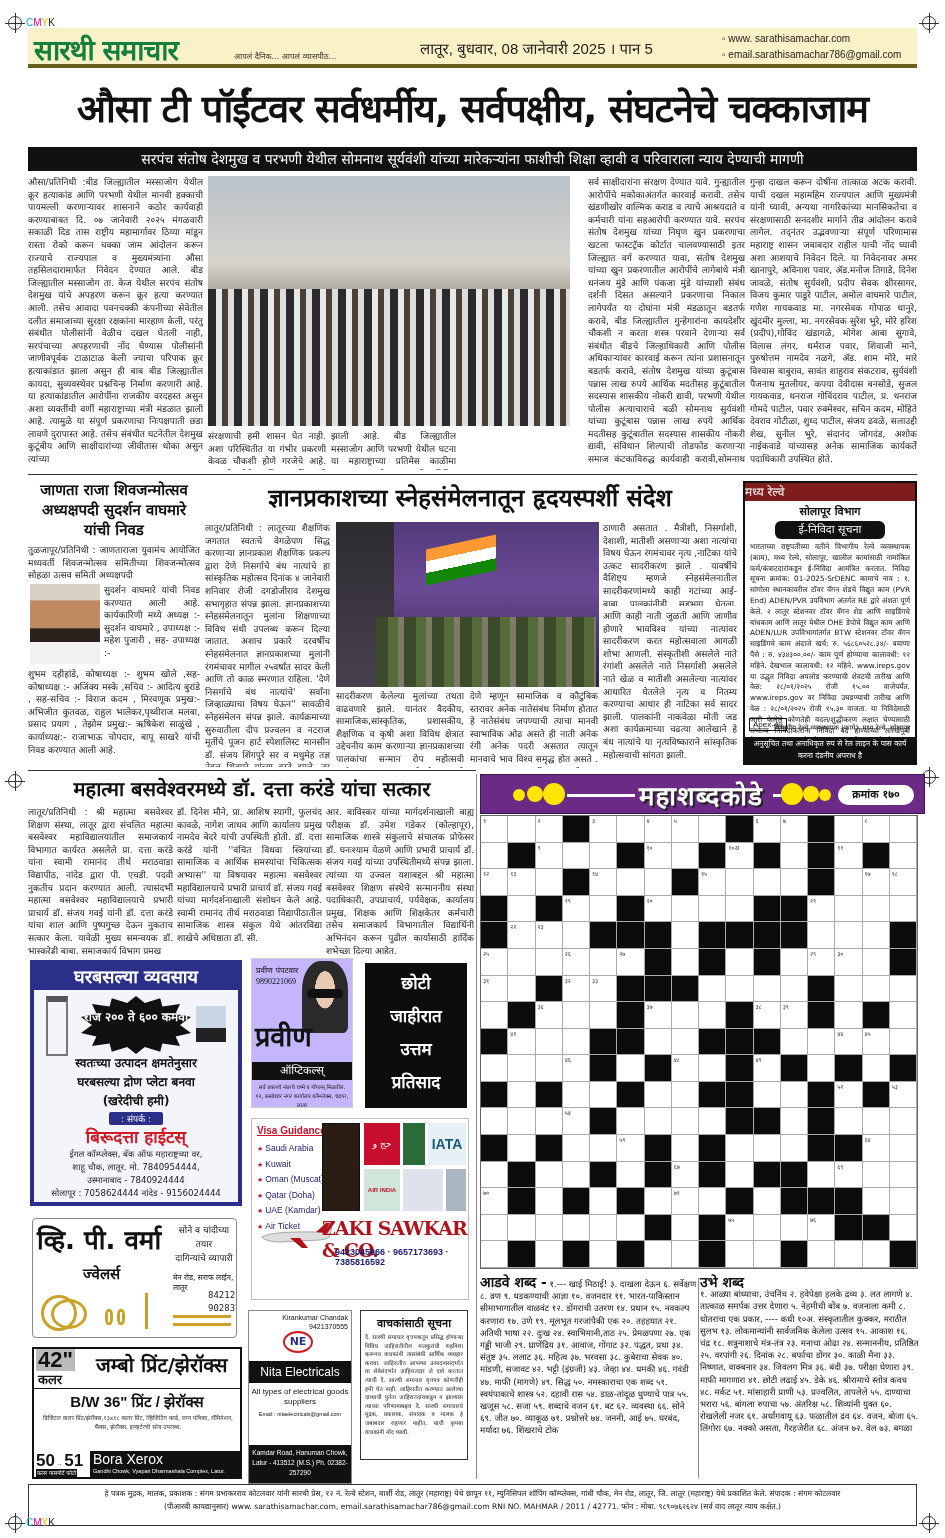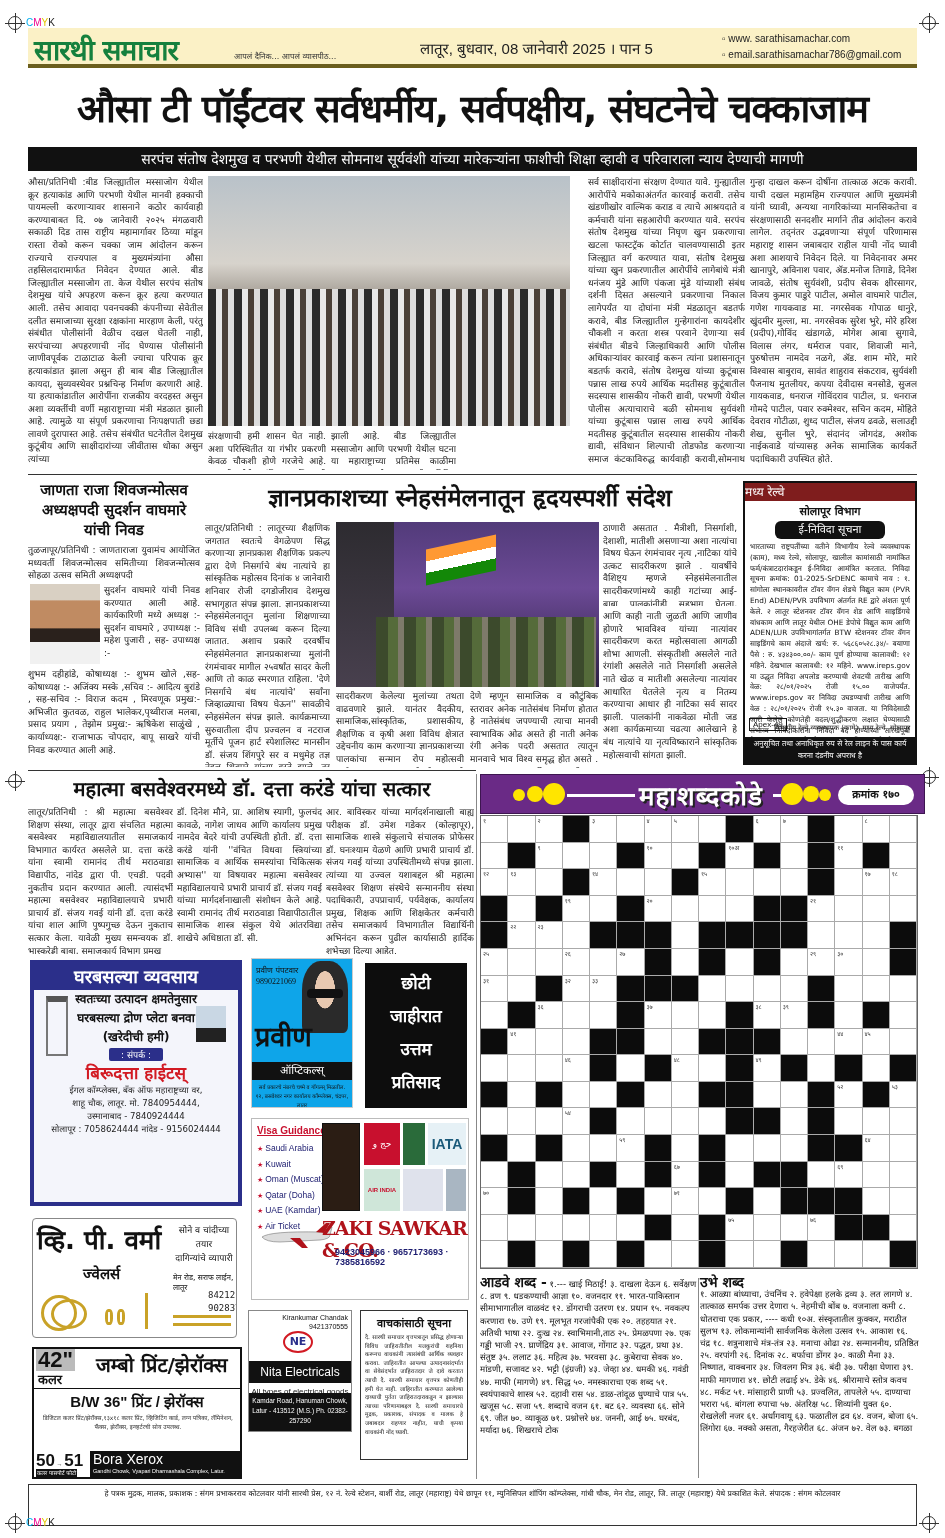--- a/index.html
+++ b/index.html
@@ -45,21 +45,21 @@
 #clues-d{left:700px;top:1276px;width:220px;font-size:8.6px;line-height:12.2px}
 .clue-title{font-size:14px;font-weight:bold}
 .ad{position:absolute;overflow:hidden}
 #ad-biz{left:30px;top:960px;width:212px;height:246px;border:4px solid #2b2f8a;background:#f4f5fb}
 #ad-biz .t{background:#2b2f8a;color:#fff;font-size:18px;font-weight:bold;text-align:center;height:26px;line-height:26px}
 #ad-biz .star{margin:6px auto 0;width:110px;height:58px;background:#111;color:#fff;font-size:12px;font-weight:bold;text-align:center;padding-top:13px;line-height:16px;clip-path:polygon(50% 0,58% 12%,72% 4%,74% 18%,90% 14%,86% 30%,100% 36%,90% 50%,100% 64%,86% 70%,90% 86%,74% 82%,72% 96%,58% 88%,50% 100%,42% 88%,28% 96%,26% 82%,10% 86%,14% 70%,0 64%,10% 50%,0 36%,14% 30%,10% 14%,26% 18%,28% 4%,42% 12%)}
 #ad-biz .m{text-align:center;font-size:12px;font-weight:bold;line-height:19px;}
 #ad-biz .pill{display:block;width:54px;margin:1px auto;background:#2b2f8a;color:#fff;font-size:9px;text-align:center;border-radius:2px}
 #ad-biz .brand{text-align:center;color:#d21a23;font-size:17px;font-weight:bold;line-height:22px}
 #ad-biz .addr{font-size:8.6px;text-align:center;line-height:13px;color:#222}
-#ad-praveen{left:251px;top:958px;width:102px;height:150px;border:1px solid #ccc;background:#0ea5e9}
+#ad-praveen{left:251px;top:958px;width:102px;height:150px;border:1px solid #ccc;background:#c4b5fd}
 #ad-praveen .n{font-size:8px;padding:5px 0 0 4px}
 #ad-praveen .ph{font-size:8px;padding:2px 0 0 4px;font-family:"Liberation Serif",serif}
 #ad-praveen .face{position:absolute;right:4px;top:2px;width:46px;height:72px;background:radial-gradient(ellipse at 50% 40%,#e8c9b1 0 30%,#2a2a2a 31% 100%);border-radius:40% 40% 10% 10%}
 #ad-praveen .glasses{position:absolute;right:9px;top:30px;width:36px;height:9px;background:#111;border-radius:4px}
 #ad-praveen .big{position:absolute;left:3px;top:58px;font-size:27px;font-weight:bold;color:#111}
 #ad-praveen .bar{position:absolute;left:0;right:0;top:103px;height:18px;background:#111;color:#fff;font-size:11px;text-align:center;line-height:18px}
 #ad-praveen .sm{position:absolute;left:2px;right:2px;top:124px;font-size:5.4px;line-height:9px;text-align:center}
 #ad-small{left:365px;top:963px;width:102px;height:145px;background:#0d0d0d;color:#fff;text-align:center;font-size:17px;font-weight:bold;line-height:33px;padding-top:4px}
 #ad-visa{left:251px;top:1118px;width:218px;height:182px;border:1px solid #bbb;background:#fff}
 #ad-visa .vt{position:absolute;left:5px;top:6px;color:#c8102e;font-size:10px;font-weight:bold;text-decoration:underline;font-family:"Liberation Sans",sans-serif}
@@ -81,21 +81,21 @@
 #ad-xerox .l1{position:absolute;left:0;top:0;width:210px;height:40px;border-bottom:1px solid #111}
 #ad-xerox .n42{position:absolute;left:2px;top:0;font-size:22px;font-weight:bold;font-family:"Liberation Sans",sans-serif;background:#bbb;line-height:22px;padding:0 2px}
 #ad-xerox .kl{position:absolute;left:4px;top:21px;font-size:13px;font-weight:bold}
 #ad-xerox .jm{position:absolute;left:62px;top:2px;font-size:20px;font-weight:bold}
 #ad-xerox .bw{position:absolute;left:0;top:42px;width:206px;text-align:center;font-size:15px;font-weight:bold;font-family:"Liberation Sans",sans-serif}
 #ad-xerox .ds{position:absolute;left:4px;top:64px;width:200px;text-align:center;font-size:6px;line-height:9px;color:#333}
 #ad-xerox .btm{position:absolute;left:0;bottom:0;width:206px;height:26px}
 #ad-xerox .f50{position:absolute;left:2px;top:0;font-size:17px;font-weight:bold;font-family:"Liberation Sans",sans-serif}
 #ad-xerox .bora{position:absolute;left:56px;top:0;height:26px;width:150px;background:#111;color:#fff;font-size:14px;font-family:"Liberation Sans",sans-serif;padding-left:3px;line-height:16px}
 #ad-xerox .bora small{display:block;font-size:5.5px;line-height:8px}
-#ad-nita{left:248px;top:1310px;width:104px;height:122px;border:1px solid #888;background:#fff}
+#ad-nita{left:248px;top:1310px;width:104px;height:174px;border:1px solid #888;background:#fff}
 #ad-nita .kc{position:absolute;right:3px;top:2px;font-size:7px;text-align:right;line-height:9px;font-family:"Liberation Sans",sans-serif}
 #ad-nita .logo{position:absolute;left:34px;top:20px;width:30px;height:22px;border:2px solid #d21a23;border-radius:50%;color:#2b2f8a;font-weight:bold;font-size:11px;text-align:center;line-height:18px}
 #ad-nita .nm{position:absolute;left:0;top:50px;width:102px;height:22px;background:#111;color:#fff;font-size:12px;text-align:center;line-height:22px;font-family:"Liberation Sans",sans-serif}
 #ad-nita .ty{position:absolute;left:0;top:76px;width:102px;font-size:8px;text-align:center;line-height:10px;font-family:"Liberation Sans",sans-serif}
 #ad-nita .em{position:absolute;left:0;top:100px;width:102px;font-size:5.5px;text-align:center;font-family:"Liberation Sans",sans-serif}
 #ad-nita .ad3{position:absolute;left:0;bottom:0;width:102px;height:38px;background:#111;color:#fff;font-size:6.5px;text-align:center;line-height:10px;padding-top:3px;font-family:"Liberation Sans",sans-serif}
 #ad-notice{left:360px;top:1310px;width:108px;height:150px;border:1px solid #333;background:#fff}
 #ad-notice .t{text-align:center;font-size:11px;font-weight:bold;padding-top:4px}
 #ad-notice .b{font-size:5.8px;line-height:8.6px;padding:3px 4px;text-align:justify}
 #footer{left:28px;top:1484px;width:889px;height:42px;border:1px solid #333;font-size:7.6px;text-align:center;line-height:13px;padding-top:2px}
@@ -464,20 +464,21 @@
 <div class="vrule" style="left:698px;top:1278px;height:200px"></div>
 <div id="clues-d" class="abs">
   <div class="clue-title">उभे शब्द</div>
   <span>१. आळ्या बांध्याचा, उंचनिंच २. हवेपेक्षा हलके द्रव्य ३. लत लागणे ४. तात्काळ समर्पक उत्तर देणारा ५. नेहमीची बोंब ७. वजनाला कमी ८. धोतराचा एक प्रकार, ---- कधी १०अ. संस्कृतातील कुक्कर, मराठीत सुलभ १३. लोकमान्यांनी सार्वजनिक केलेला उत्सव १५. आकाश १६. चंद्र १८. शत्रुनाशाचे मंत्र-तंत्र २३. मनाचा ओढा २४. सन्माननीय, प्रतिष्ठित २५. वरपांगी २६. दिनांक २८. बर्फाचा डोंगर ३०. काळी मैना ३३. निष्णात, वाक्बनार ३४. जिवलग मित्र ३६. बंदी ३७. परीक्षा घेणारा ३९. माफी मागणारा ४१. छोटी लढाई ४५. डेके ४६. श्रीरामाचे स्तोत्र कवच ४८. मर्कट ५१. मांसाहारी प्राणी ५३. प्रज्वलित, तापलेले ५५. दाण्याचा भरारा ५६. बांगला रुपाचा ५७. अंतरिक्ष ५८. शिव्यांनी युक्त ६०. रोखलेली नजर ६१. अर्धांगवायू ६३. फळातील द्रव ६४. वजन, बोजा ६५. लिंगोरा ६७. नक्को असता, गैरहजेरीत ६८. अंजन ७२. वेल ७३. बगळा</span>
 </div>
 
 <div id="ad-biz" class="ad">
   <div class="t">घरबसल्या व्यवसाय</div>
   <div style="position:absolute;left:12px;top:32px;width:22px;height:60px;border:2px solid #777;border-top:6px solid #555"></div>
   <div style="position:absolute;right:12px;top:42px;width:30px;height:36px;background:linear-gradient(180deg,#c9d7e4 60%,#222 60%)"></div>
+  <div class="star">रोज २०० ते ६०० कमवा</div>
   <div class="m">
     <div>स्वतःच्या उत्पादन क्षमतेनुसार</div>
     <div>घरबसल्या द्रोण प्लेटा बनवा</div>
     <div>(खरेदीची हमी)</div>
   </div>
   <span class="pill">: संपर्क :</span>
   <div class="brand">बिरूदत्ता हाईटस्</div>
   <div class="addr">
     <div>ईगल कॉम्प्लेक्स, बँक ऑफ महाराष्ट्रच्या वर,</div>
     <div>शाहू चौक, लातूर. मो. 7840954444,</div>
@@ -582,17 +583,18 @@
 
 <div id="ad-notice" class="ad">
   <div class="t">वाचकांसाठी सूचना</div>
   <div class="b">दै. सारथी समाचार वृत्तपत्रातून प्रसिद्ध होणाऱ्या विविध जाहिरातीतील मजकुरांची शहनिशा करूनच वाचकांनी त्यासंबंधी आर्थिक व्यवहार करावा. जाहिरातीत आपल्या उत्पादनासंदर्भात वा सेवेसंदर्भात जाहिरातदार जे दावे करतात त्याची दै. सारथी समाचार वृत्तपत्र कोणतीही हमी घेत नाही. जाहिरातीत करण्यात आलेल्या दाव्याची पुर्तता जाहिरातदाराकडून न झाल्यास त्याच्या परिणामाबद्दल दै. सारथी समाचारचे मुद्रक, प्रकाशक, संपादक व मालक हे जबाबदार राहणार नाहीत, याची कृपया वाचकांनी नोंद घ्यावी.</div>
 </div>
 
 <div class="vrule" style="left:476px;top:774px;height:705px"></div>
 
 <div id="footer" class="abs">
   <div>हे पत्रक मुद्रक, मालक, प्रकाशक : संगम प्रभाकरराव कोटलवार यांनी सारथी प्रेस, १२ नं. रेल्वे स्टेशन, बार्शी रोड, लातूर (महाराष्ट्र) येथे छापून ११, म्युनिसिपल शॉपिंग कॉम्प्लेक्स, गांधी चौक, मेन रोड, लातूर, जि. लातूर (महाराष्ट्र) येथे प्रकाशित केले. संपादक : संगम कोटलवार</div>
+  <div>(पीआरबी कायद्यानुसार) www. sarathisamachar.com, email.sarathisamachar786@gmail.com RNI NO. MAHMAR / 2011 / 42771. फोन : मोबा. ९८९०७६२६२४ (सर्व वाद लातूर न्याय कक्षेत.)</div>
 </div>
 
 <div class="reg" style="left:8px;top:1516px"></div>
 <div class="cmyk" style="left:26px;top:1517px"><span class="c">C</span><span class="m">M</span><span class="y">Y</span><span class="k">K</span></div>
 <div class="reg" style="left:922px;top:1516px"></div>
 
 </body></html>

